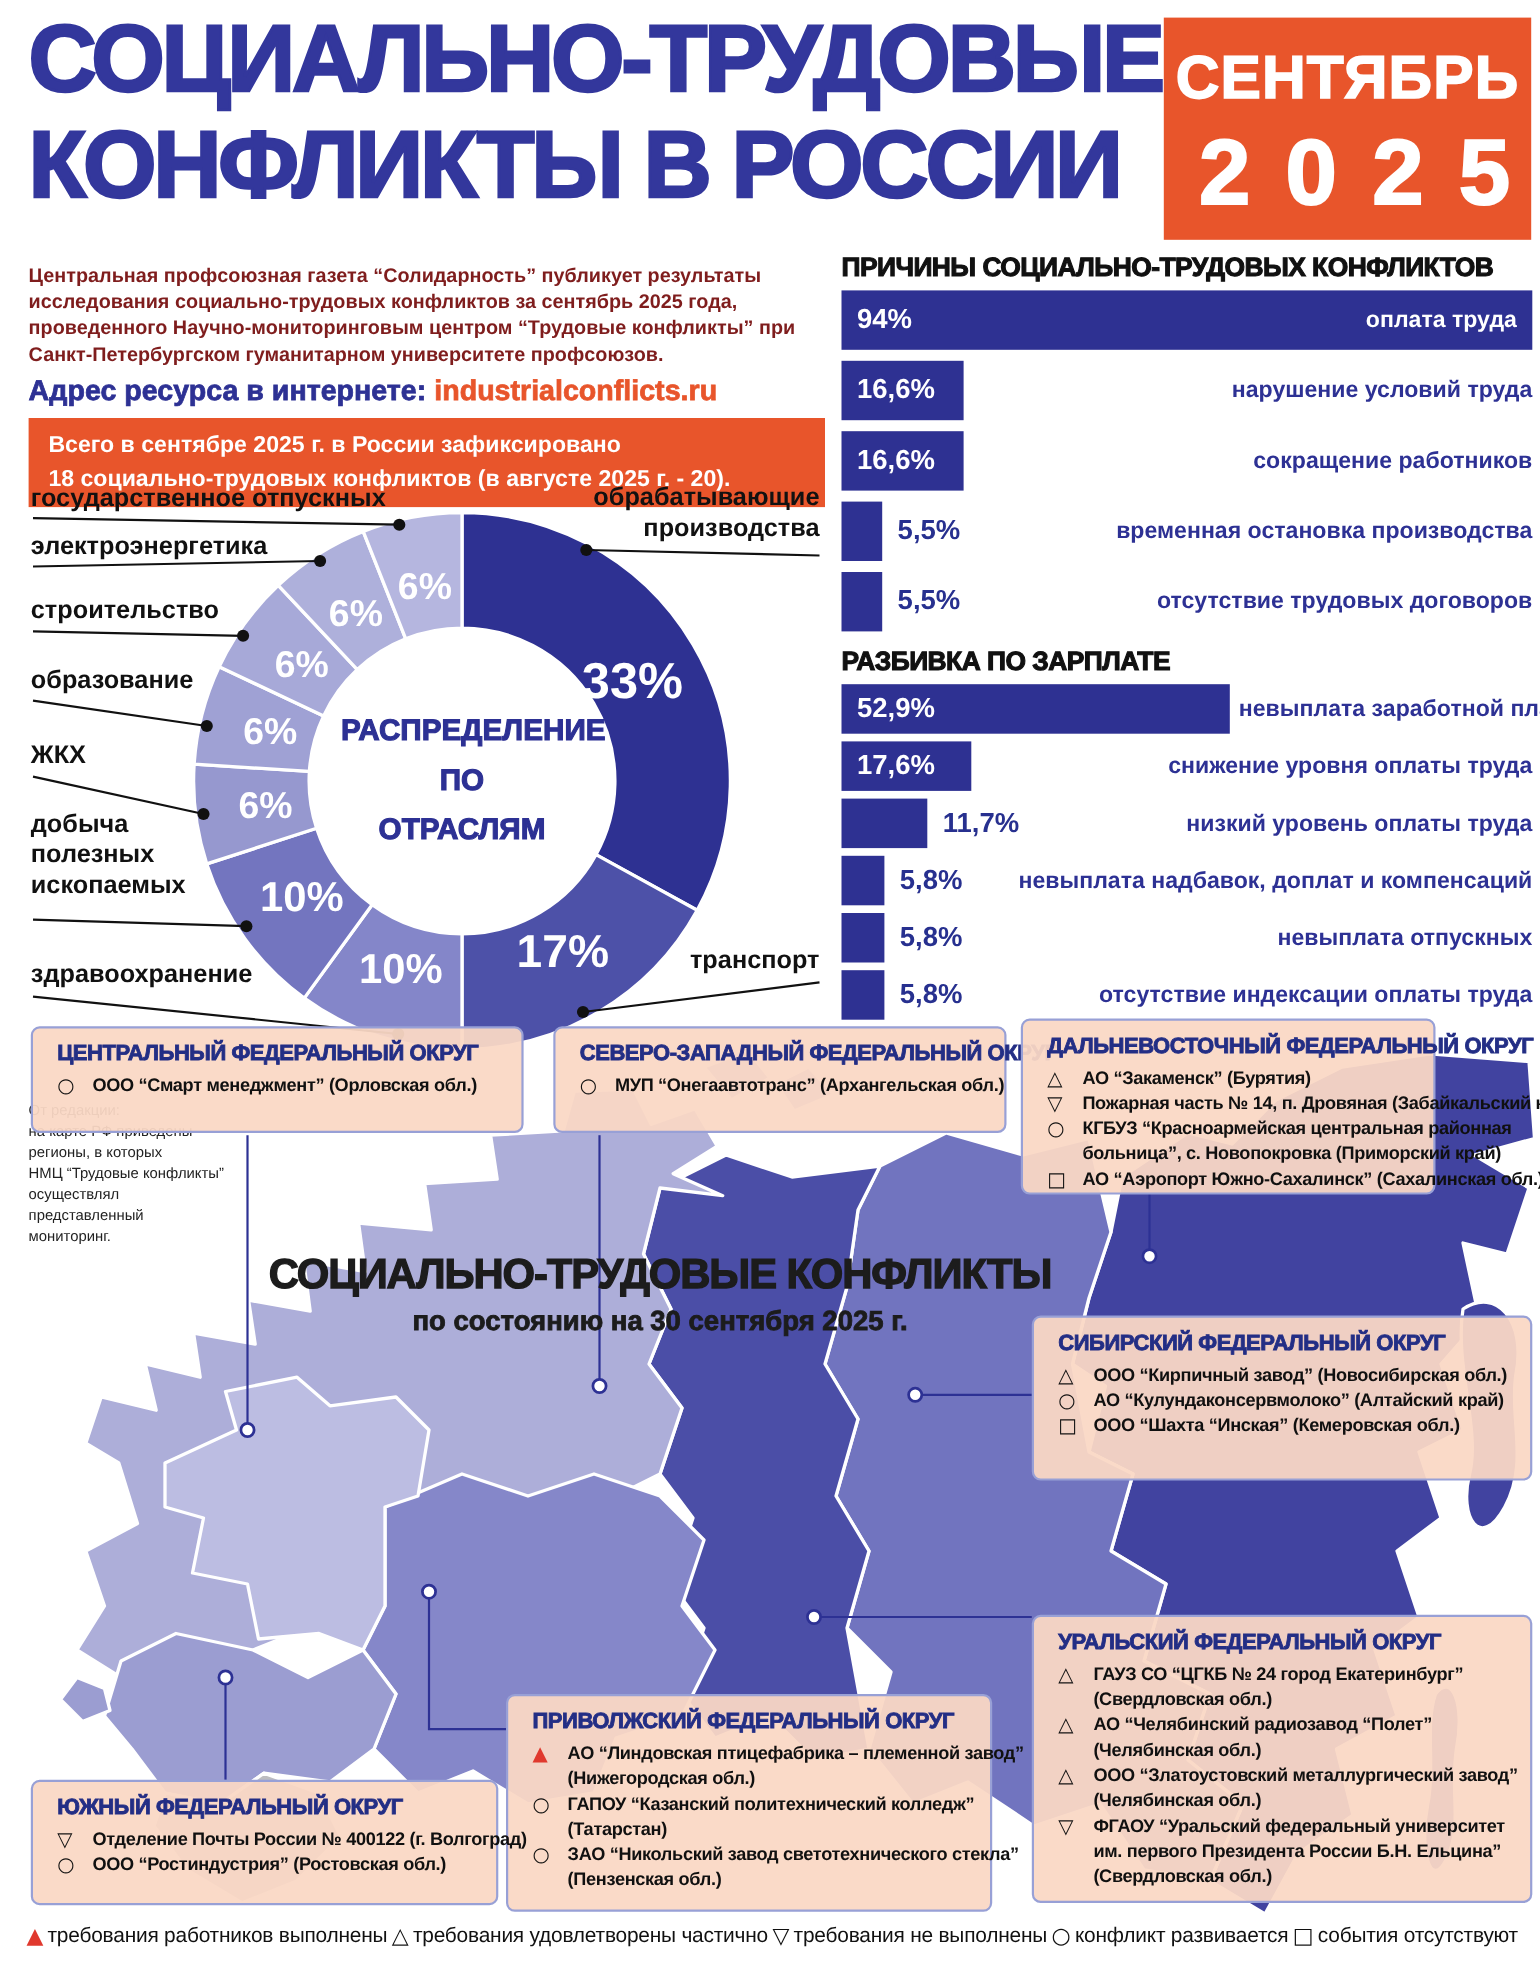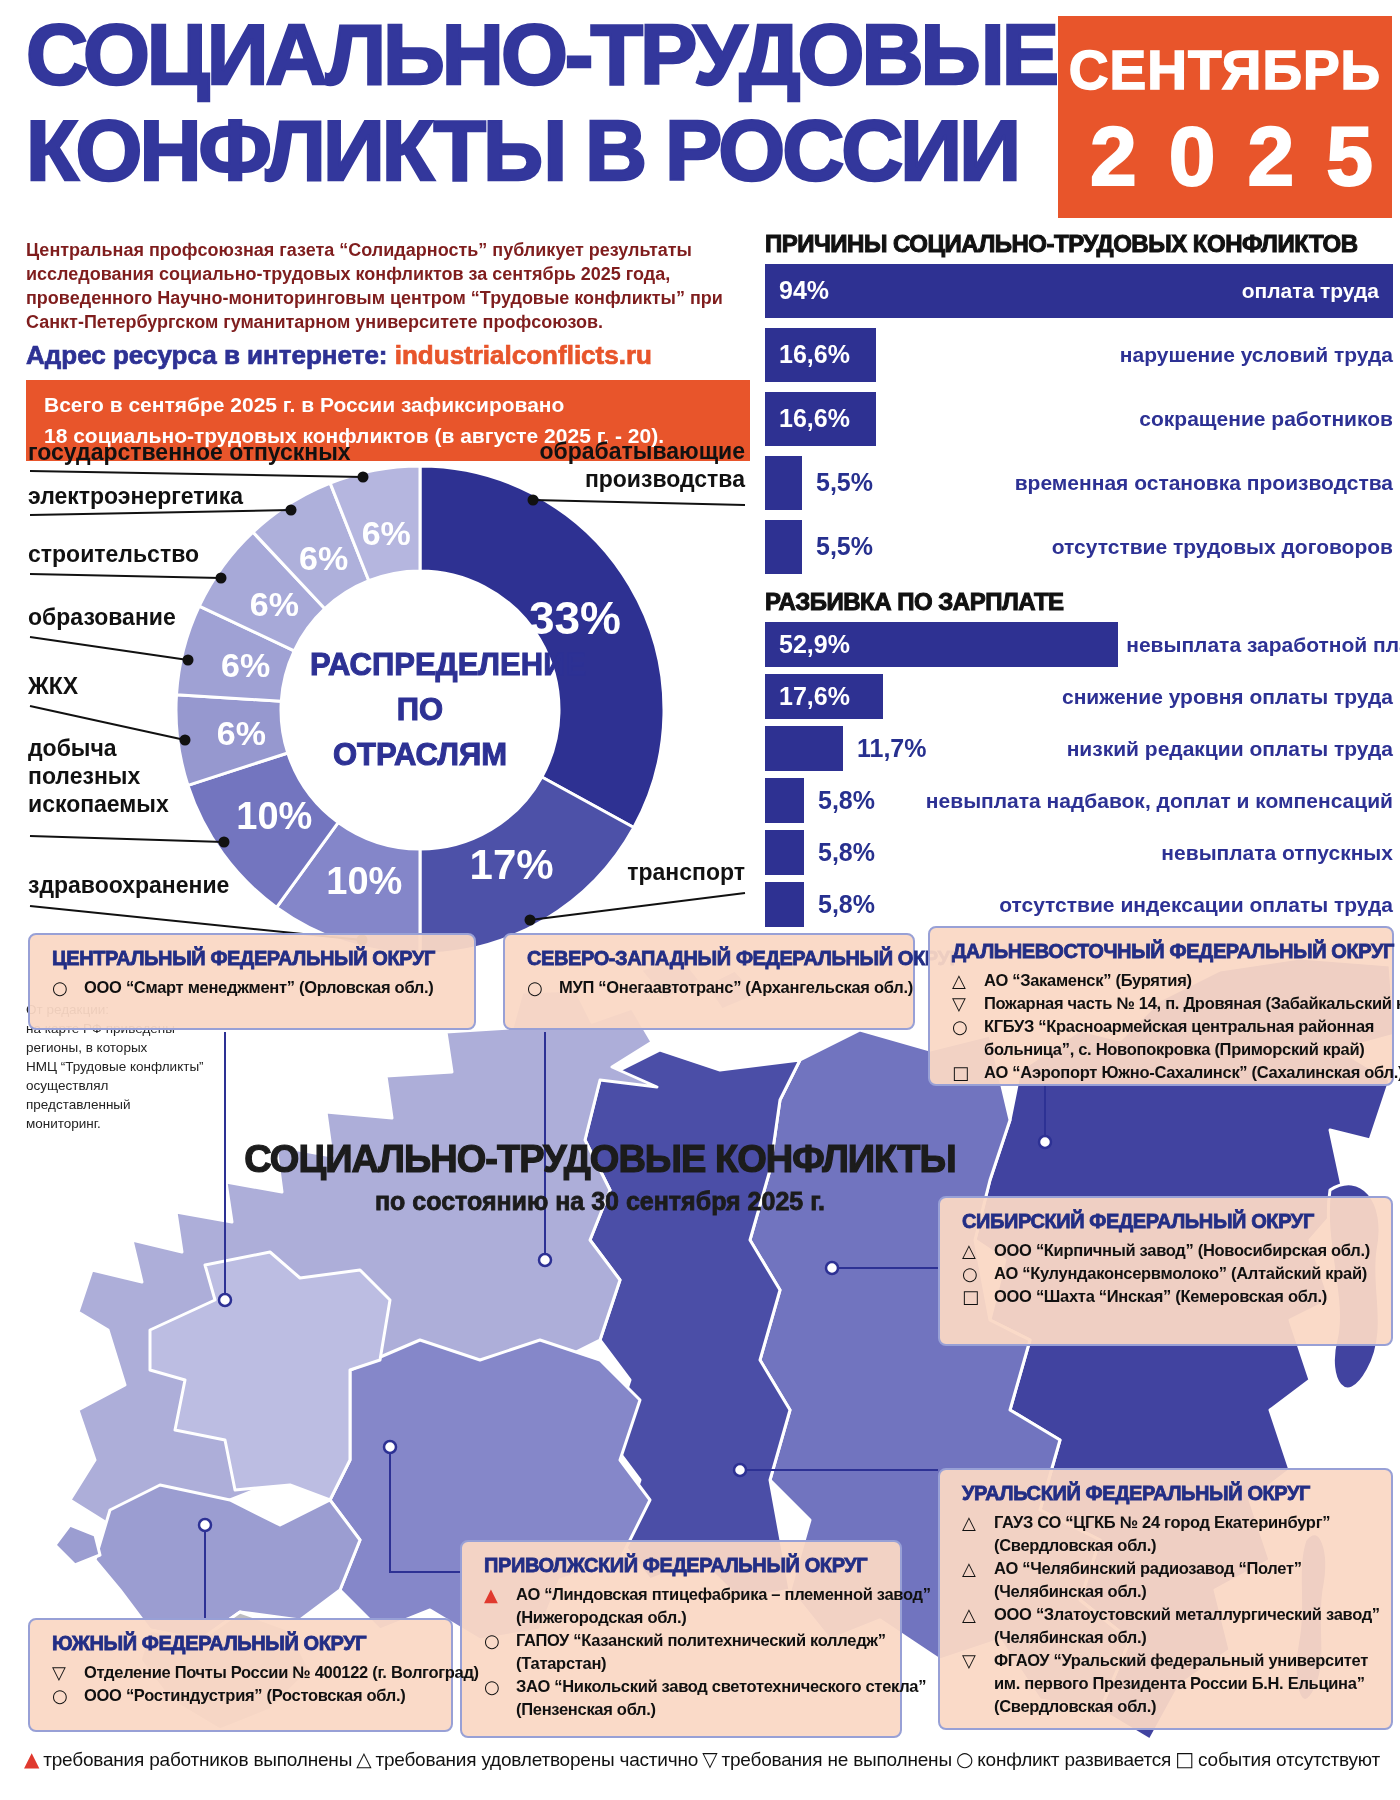--- a/index.html
+++ b/index.html
@@ -26,21 +26,21 @@
   .bars{position:absolute;left:765px;width:628px;}
   .bar-row{position:absolute;left:0;width:628px;}
   .bar{position:absolute;left:0;top:0;background:#2e3192;}
   .bar-val{position:absolute;font-weight:bold;font-size:25px;white-space:nowrap;}
   .bar-val.in{color:#fff;}
   .bar-val.out{color:#27308f;}
   .bar-cat{position:absolute;font-weight:bold;font-size:21px;white-space:nowrap;color:#2d3194;}
   .bar-cat.in{color:#fff;}
   
   .donut-center{position:absolute;left:310px;top:642px;width:220px;text-align:center;color:#2d3194;
-      font-weight:bold;font-size:31px;line-height:45px;-webkit-text-stroke:1px #2d3194;}
+      font-weight:bold;font-size:27px;line-height:45px;-webkit-text-stroke:1px #2d3194;}
   .callout-label{position:absolute;font-weight:bold;font-size:23px;line-height:28px;color:#111;
       white-space:nowrap;}
   .callout-label.right{text-align:right;}
   
   .map-note{position:absolute;left:26px;top:1000px;width:190px;font-size:13.5px;line-height:19px;color:#222;}
   .map-title{position:absolute;left:230px;top:1138px;width:740px;text-align:center;color:#1c1c1c;}
   .map-title .t1{font-weight:bold;font-size:38px;letter-spacing:-1px;-webkit-text-stroke:1.2px #1c1c1c;}
   .map-title .t2{font-weight:bold;font-size:25px;margin-top:6px;-webkit-text-stroke:0.8px #1c1c1c;}
   .district-box{position:absolute;background:rgba(250,216,197,0.94);border:2px solid #98a0d6;
       border-radius:8px;padding:12px 12px 8px 22px;box-sizing:border-box;}
@@ -115,21 +115,21 @@
         <div class="bar-cat" style="top: 11px; right: 0px;">невыплата заработной платы</div>
       </div>
       <div class="bar-row" style="top: 52px; height: 45px;">
         <div class="bar" style="width: 118px; height: 45px;"></div>
         <div class="bar-val in" style="top: 8px; left: 14px;">17,6%</div>
         <div class="bar-cat" style="top: 11px; right: 0px;">снижение уровня оплаты труда</div>
       </div>
       <div class="bar-row" style="top: 104px; height: 45px;">
         <div class="bar" style="width: 78px; height: 45px;"></div>
         <div class="bar-val out" style="top: 8px; left: 92px;">11,7%</div>
-        <div class="bar-cat" style="top: 11px; right: 0px;">низкий редакции оплаты труда</div>
+        <div class="bar-cat" style="top: 11px; right: 0px;">низкий уровень оплаты труда</div>
       </div>
       <div class="bar-row" style="top: 156px; height: 45px;">
         <div class="bar" style="width: 39px; height: 45px;"></div>
         <div class="bar-val out" style="top: 8px; left: 53px;">5,8%</div>
         <div class="bar-cat" style="top: 11px; right: 0px;">невыплата надбавок, доплат и компенсаций</div>
       </div>
       <div class="bar-row" style="top: 208px; height: 45px;">
         <div class="bar" style="width: 39px; height: 45px;"></div>
         <div class="bar-val out" style="top: 8px; left: 53px;">5,8%</div>
         <div class="bar-cat" style="top: 11px; right: 0px;">невыплата отпускных</div>
@@ -245,21 +245,21 @@
           <div>ООО “Смарт менеджмент” (Орловская обл.)</div>
         </div>
       </div>
       <div class="district-box" style="left: 503px; top: 933px; width: 412px; height: 97px;">
         <div class="district-title">СЕВЕРО-ЗАПАДНЫЙ ФЕДЕРАЛЬНЫЙ ОКРУГ</div>
         <div class="item-line">
           <div class="item-marker">○</div>
           <div>МУП “Онегаавтотранс” (Архангельская обл.)</div>
         </div>
       </div>
-      <div class="district-box" style="left: 928px; top: 926px; width: 466px; height: 160px;">
+      <div class="district-box" style="left: 928px; top: 926px; width: 377px; height: 160px;">
         <div class="district-title">ДАЛЬНЕВОСТОЧНЫЙ ФЕДЕРАЛЬНЫЙ ОКРУГ</div>
         <div class="item-line">
           <div class="item-marker">△</div>
           <div>АО “Закаменск” (Бурятия)</div>
         </div>
         <div class="item-line">
           <div class="item-marker">▽</div>
           <div>Пожарная часть № 14, п. Дровяная (Забайкальский край)</div>
         </div>
         <div class="item-line">

